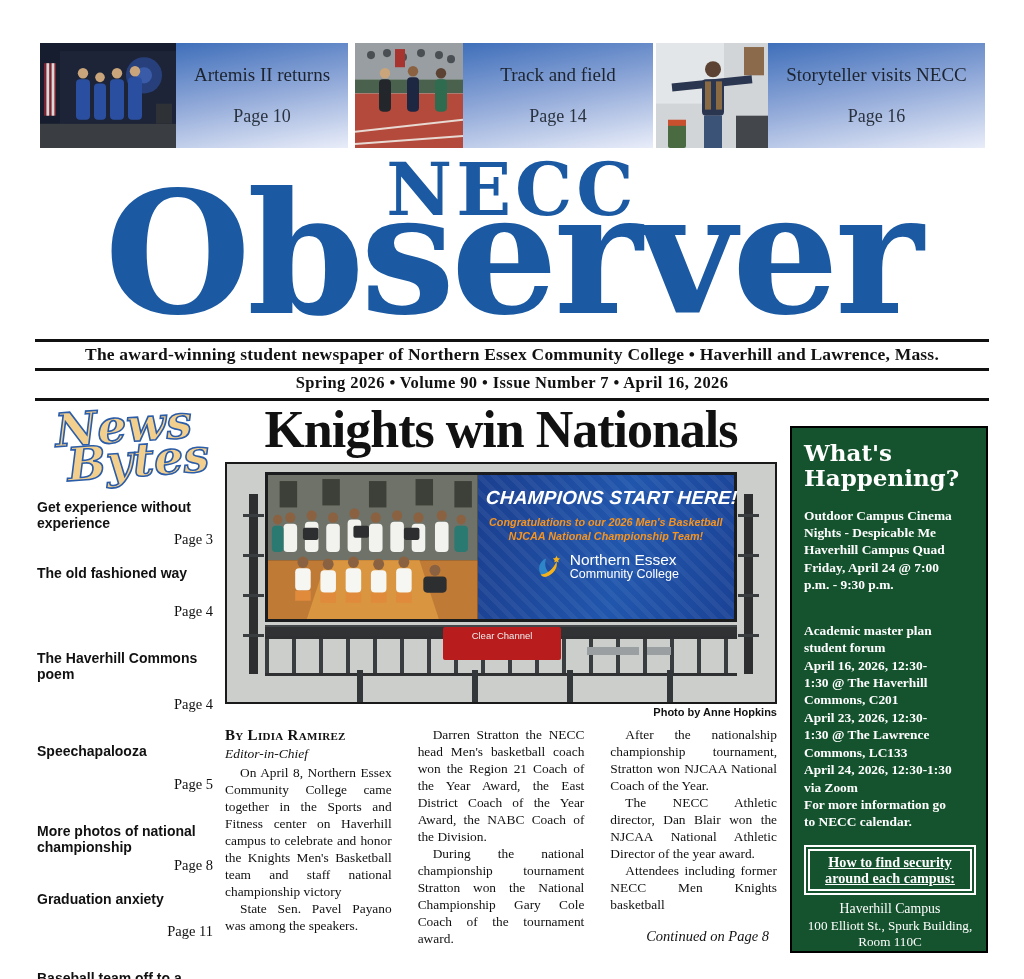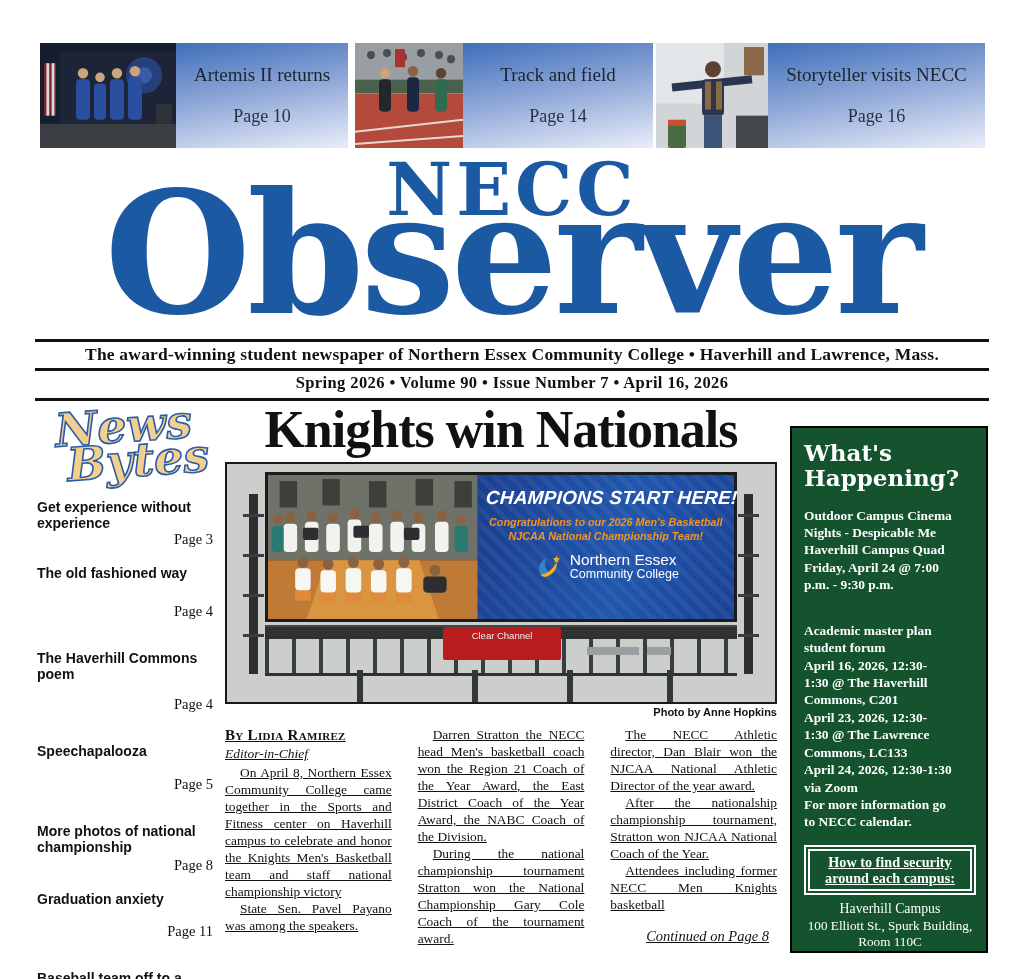--- a/index.html
+++ b/index.html
@@ -78,21 +78,21 @@
          border-radius:2px;color:#eee;font-family:"Liberation Sans",sans-serif;font-size:9.5px;
          line-height:17px;text-align:center;z-index:3;}
   .tag-sm{position:absolute;top:183px;height:8px;background:#9aa0a2;z-index:3;}
   .pole{position:absolute;top:206px;bottom:0;width:6px;background:#34373a;}
 
   .credit{margin-top:2px;text-align:right;font-family:"Liberation Sans",sans-serif;
           font-weight:bold;font-size:11px;}
   .caption{margin-top:1px;font-family:"Liberation Sans",sans-serif;font-weight:bold;
            font-size:14px;line-height:1.22;}
 
-  .cols{display:flex;gap:26px;margin-top:8px;text-decoration:underline;}
+  .cols{display:flex;gap:26px;margin-top:8px;}
   .col{width:177px;font-size:13.4px;line-height:1.27;text-align:justify;}
   .col p{margin:0;text-indent:15px;}
   .byline{font-weight:bold;font-variant:small-caps;font-size:15px;letter-spacing:.3px;}
   .role{font-style:italic;font-size:13.5px;margin-bottom:2px;}
   .continued{font-style:italic;font-size:14.5px;text-align:right;margin-top:14px;padding-right:8px;}
 
   
   .happening{position:absolute;left:790px;top:408px;width:198px;height:527px;background:#14532d;
              border:2px solid #000;box-sizing:border-box;padding:12px 10px 10px 12px;color:#fff;margin-top:18px;}
   .wh-title{font-family:"DejaVu Serif",serif;font-weight:bold;font-size:23px;line-height:1.1;}
@@ -367,22 +367,22 @@
         <div class="byline">By Lidia Ramirez</div>
         <div class="role">Editor-in-Chief</div>
         <p>On April 8, Northern Essex Community College came together in the Sports and Fitness center on Haverhill campus to celebrate and honor the Knights Men's Basketball team and staff national championship victory</p>
         <p>State Sen. Pavel Payano was among the speakers.</p>
       </div>
       <div class="col">
         <p>Darren Stratton the NECC head Men's basketball coach won the Region 21 Coach of the Year Award, the East District Coach of the Year Award, the NABC Coach of the Division.</p>
         <p>During the national championship tournament Stratton won the National Championship Gary Cole Coach of the tournament award.</p>
       </div>
       <div class="col">
+        <p>After the nationalship championship tournament, Stratton won NJCAA National Coach of the Year.</p>
         <p>The NECC Athletic director, Dan Blair won the NJCAA National Athletic Director of the year award.</p>
-        <p>After the nationalship championship tournament, Stratton won NJCAA National Coach of the Year.</p>
         <p>Attendees including former NECC Men Knights basketball</p>
         <div class="continued">Continued on Page 8</div>
       </div>
     </div>
   </div>
 
   <div class="happening">
     <div class="wh-title">What's Happening?</div>
     <div class="wh-event">Outdoor Campus Cinema
 Nights - Despicable Me

